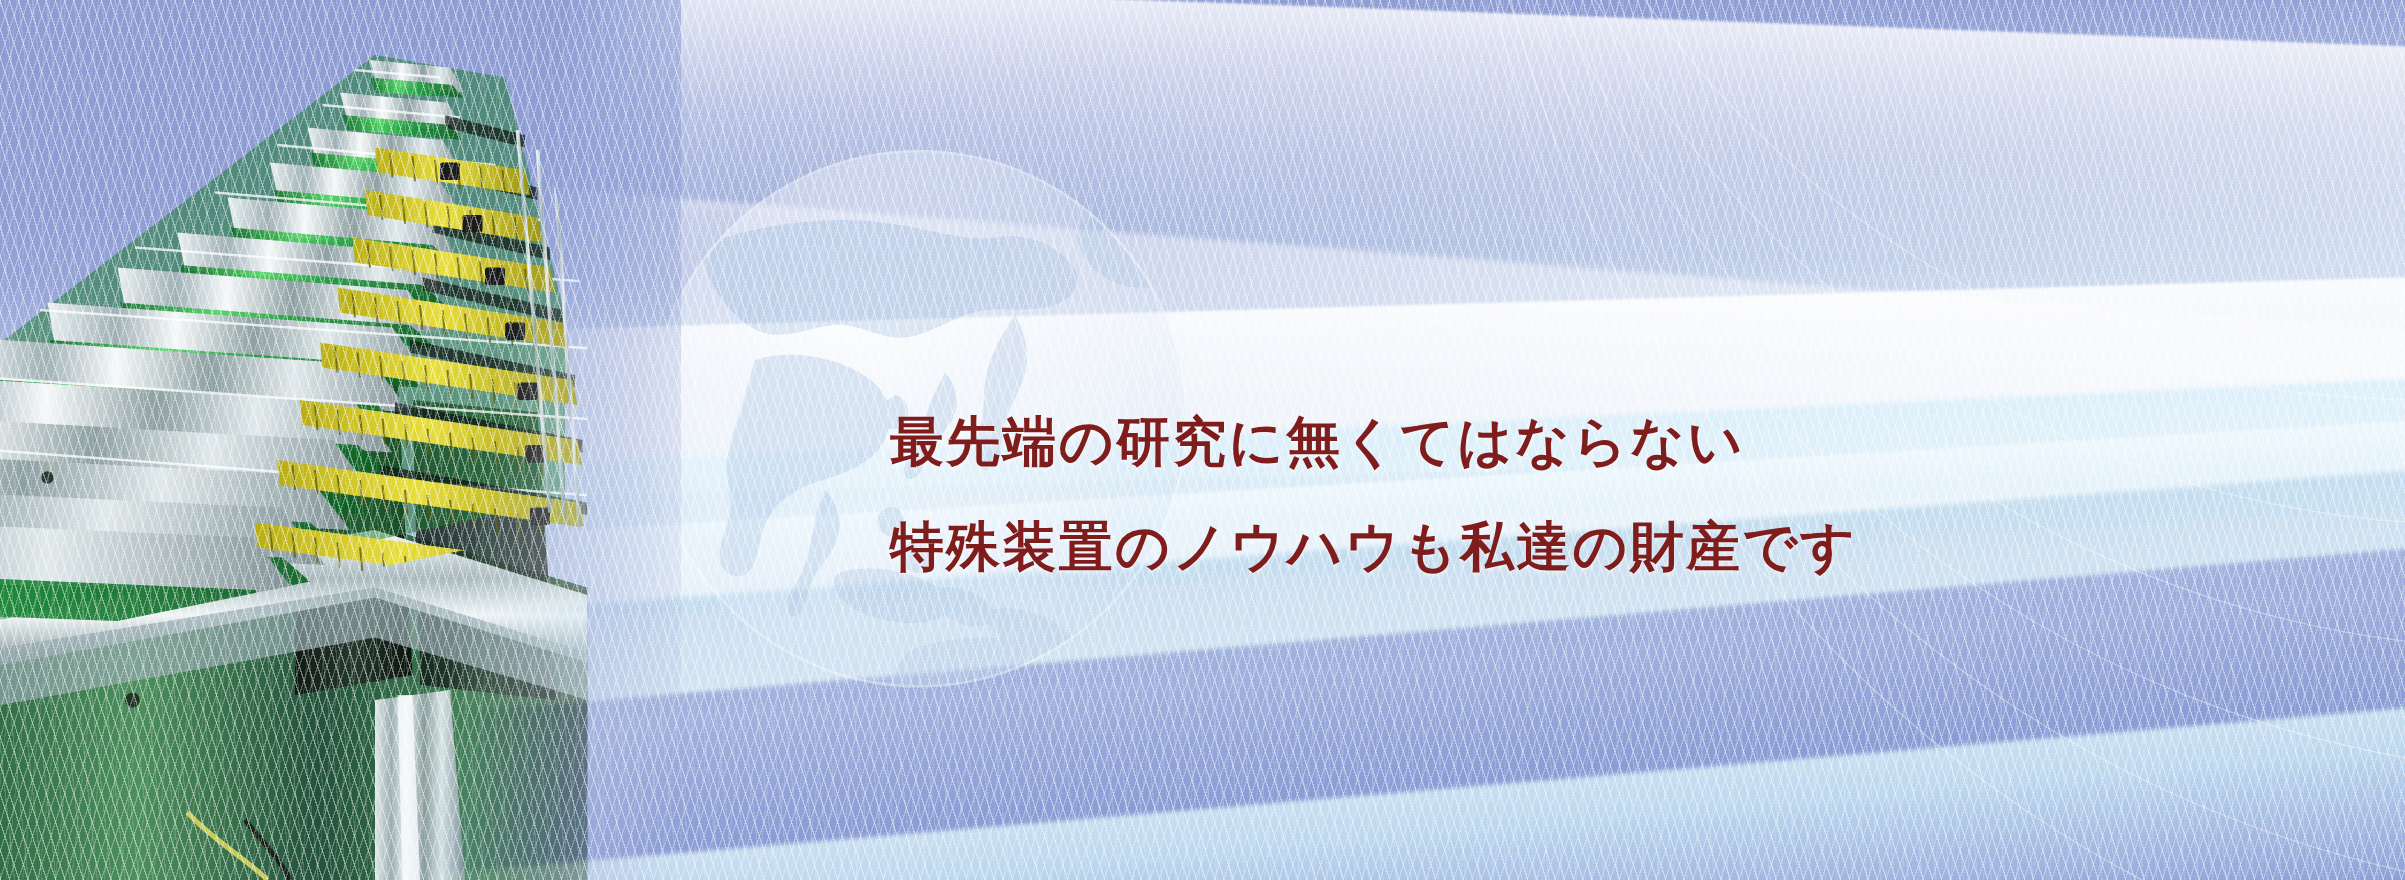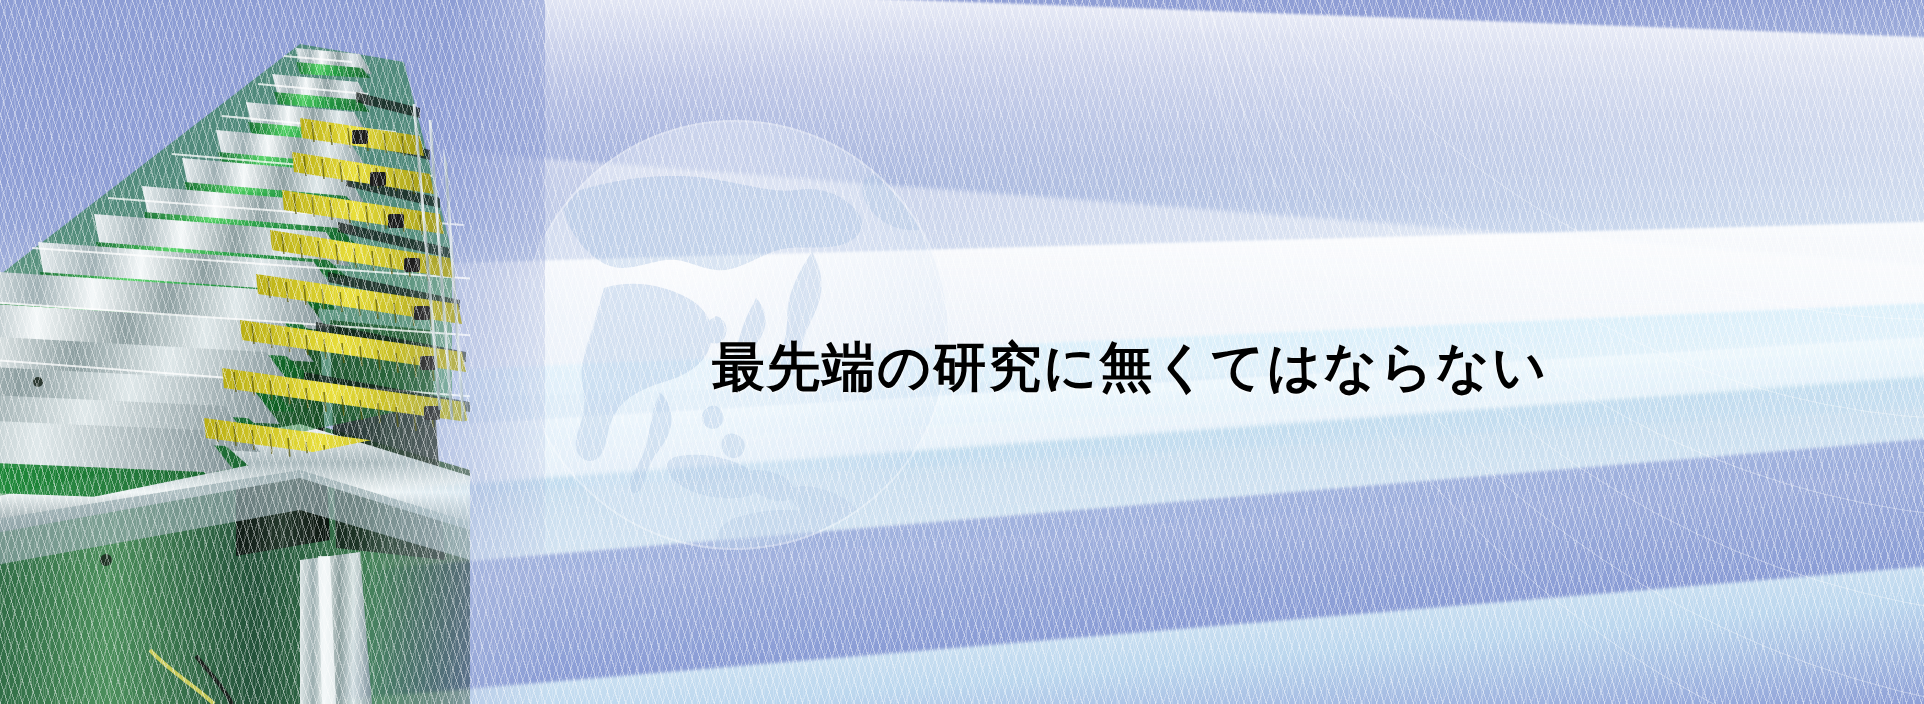--- a/index.html
+++ b/index.html
@@ -132,25 +132,25 @@
   .photo .sky{
     position:absolute;inset:0;
     background:linear-gradient(180deg,#8d9dd4 0%,#8e9ed5 24%,#93a3d6 32%,#a8b6dd 40%);
   }
   .ph-inner{position:absolute;inset:0;}
   .ph-inner svg{position:absolute;inset:0;width:100%;height:100%;}
 
   
   .headline{
     position:absolute;
-    left:712px;top:324px;
-    color:#000000;
+    left:712px;top:312px;
+    color:#7f1d1d;
     font-family:"DejaVu Serif","Liberation Serif",serif;
     font-weight:700;
-    font-size:53px;
+    font-size:43px;
     line-height:84px;
     letter-spacing:2px;
     white-space:nowrap;
     text-shadow:0 1px 0 rgba(255,255,255,.55), 0 2px 4px rgba(255,255,255,.45);
   }
   .headline .ln{display:block;}
   .headline .ln2{padding-left:0;}
 </style>
 </head>
 <body>
@@ -428,15 +428,16 @@
     <i style="width:1500px;height:1500px;"></i>
     <i style="width:1600px;height:1600px;"></i>
     <i style="width:1700px;height:1700px;"></i>
     <i style="width:1800px;height:1800px;"></i>
     <i style="width:1900px;height:1900px;"></i>
     <i style="width:2000px;height:2000px;"></i>
   </div>
 
   <div class="headline">
     <span class="ln ln1">最先端の研究に無くてはならない</span>
+    <span class="ln ln2">特殊装置のノウハウも私達の財産です</span>
   </div>
 
 </div>
 
 </body></html>

